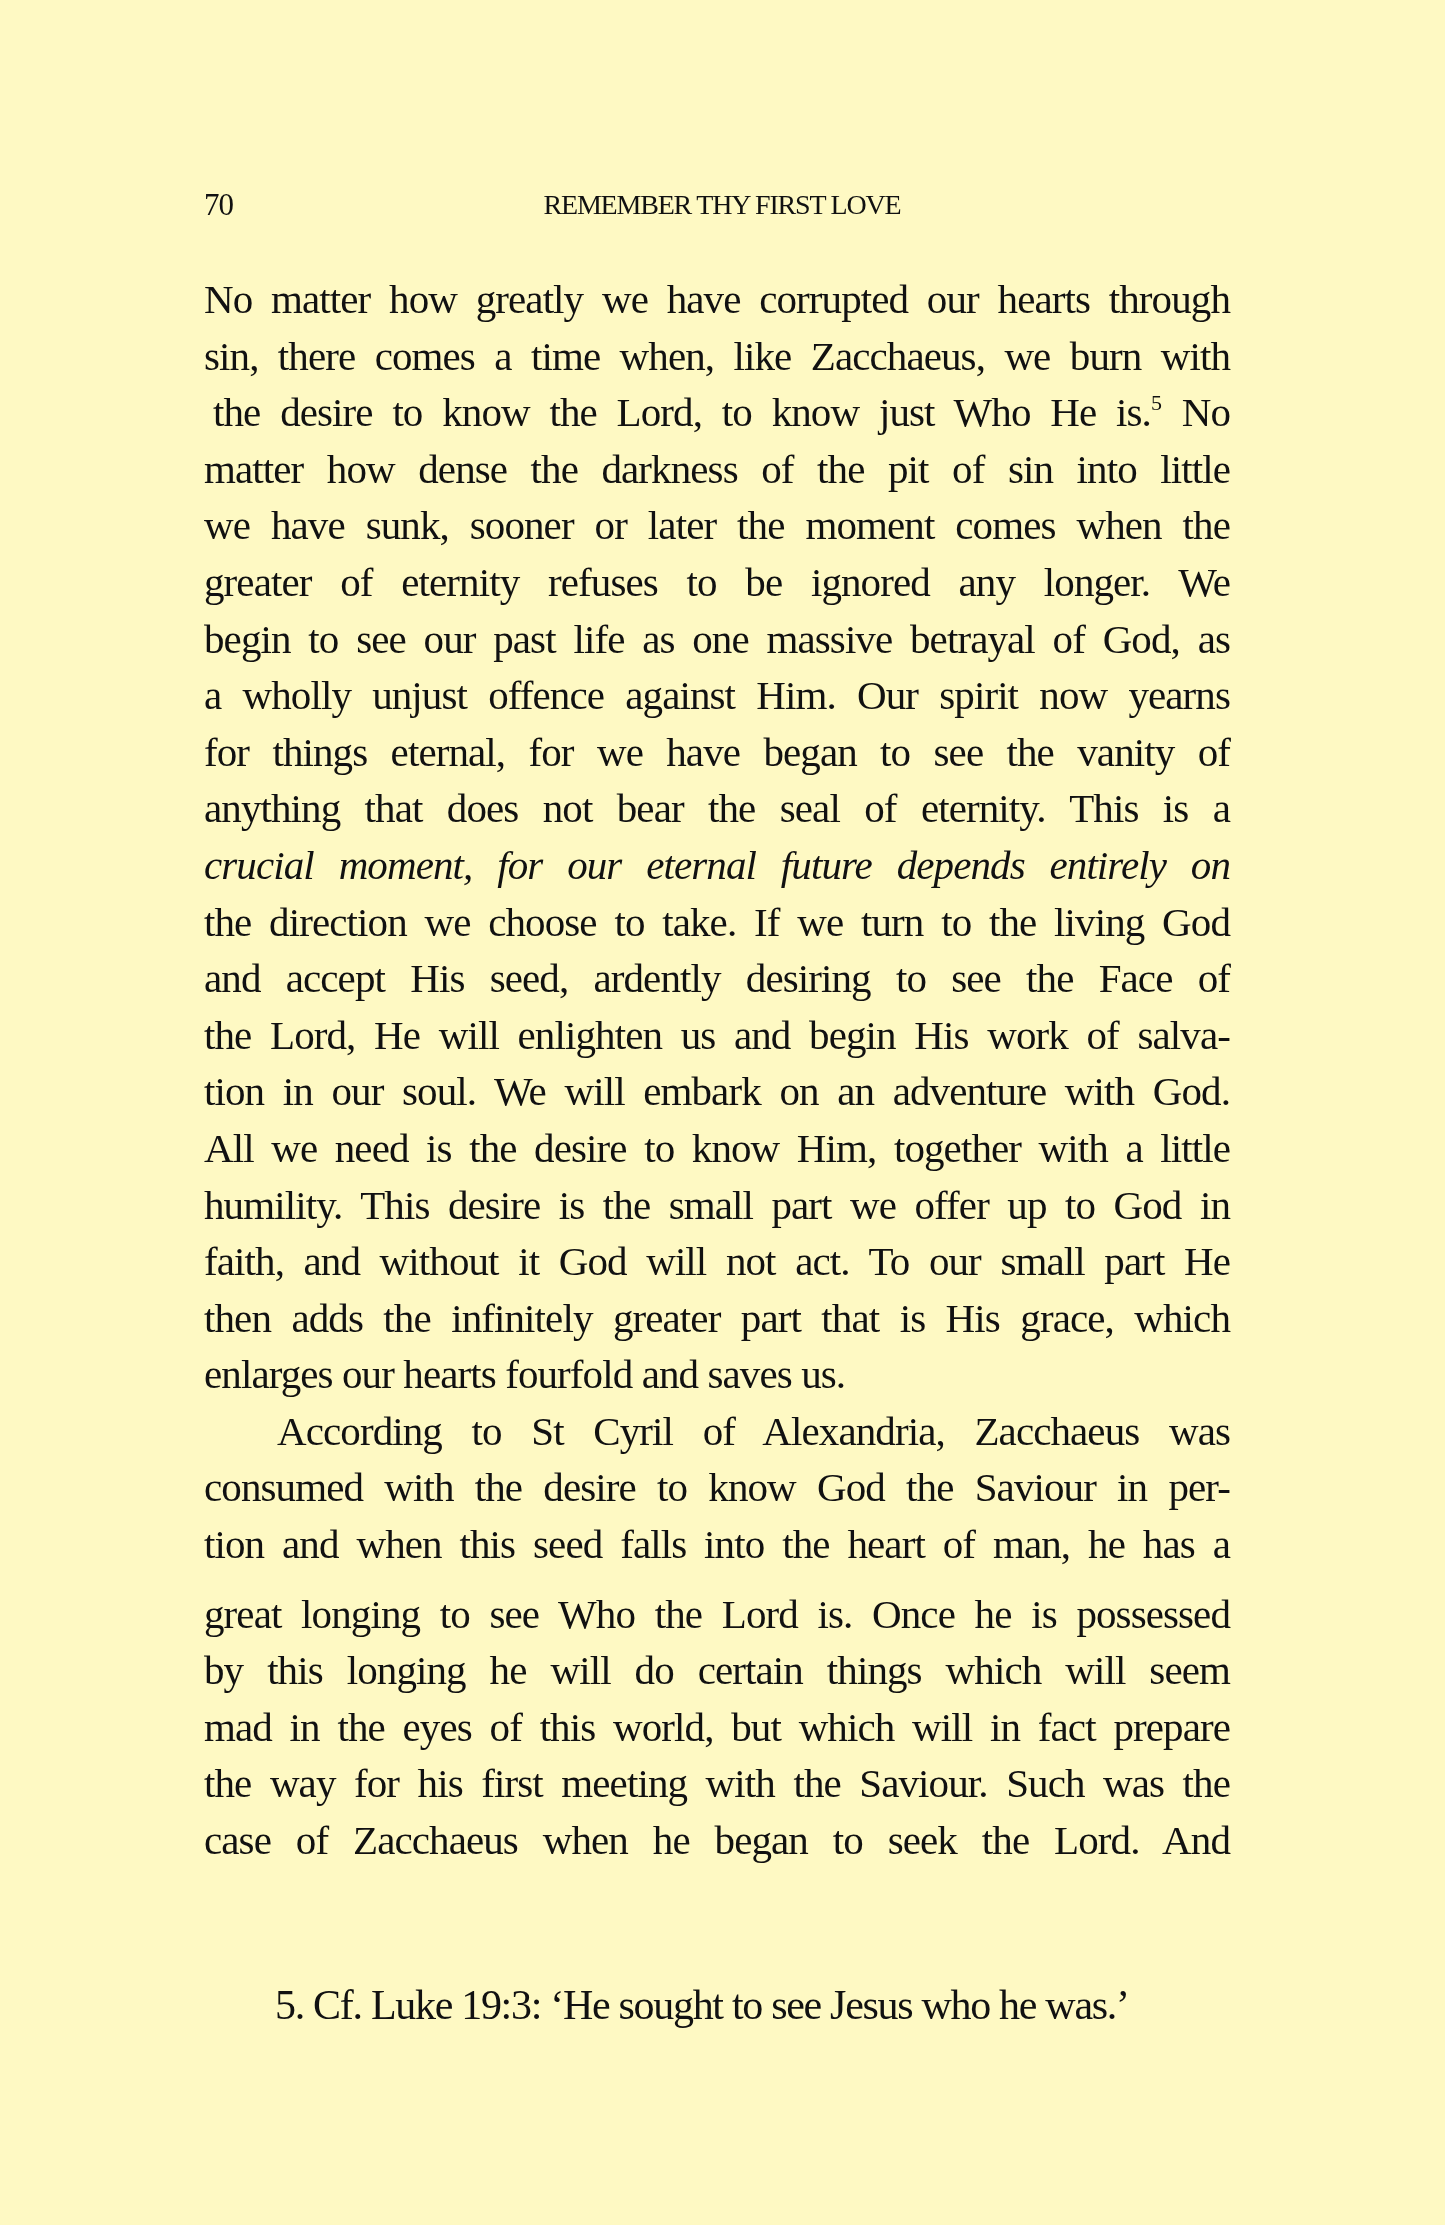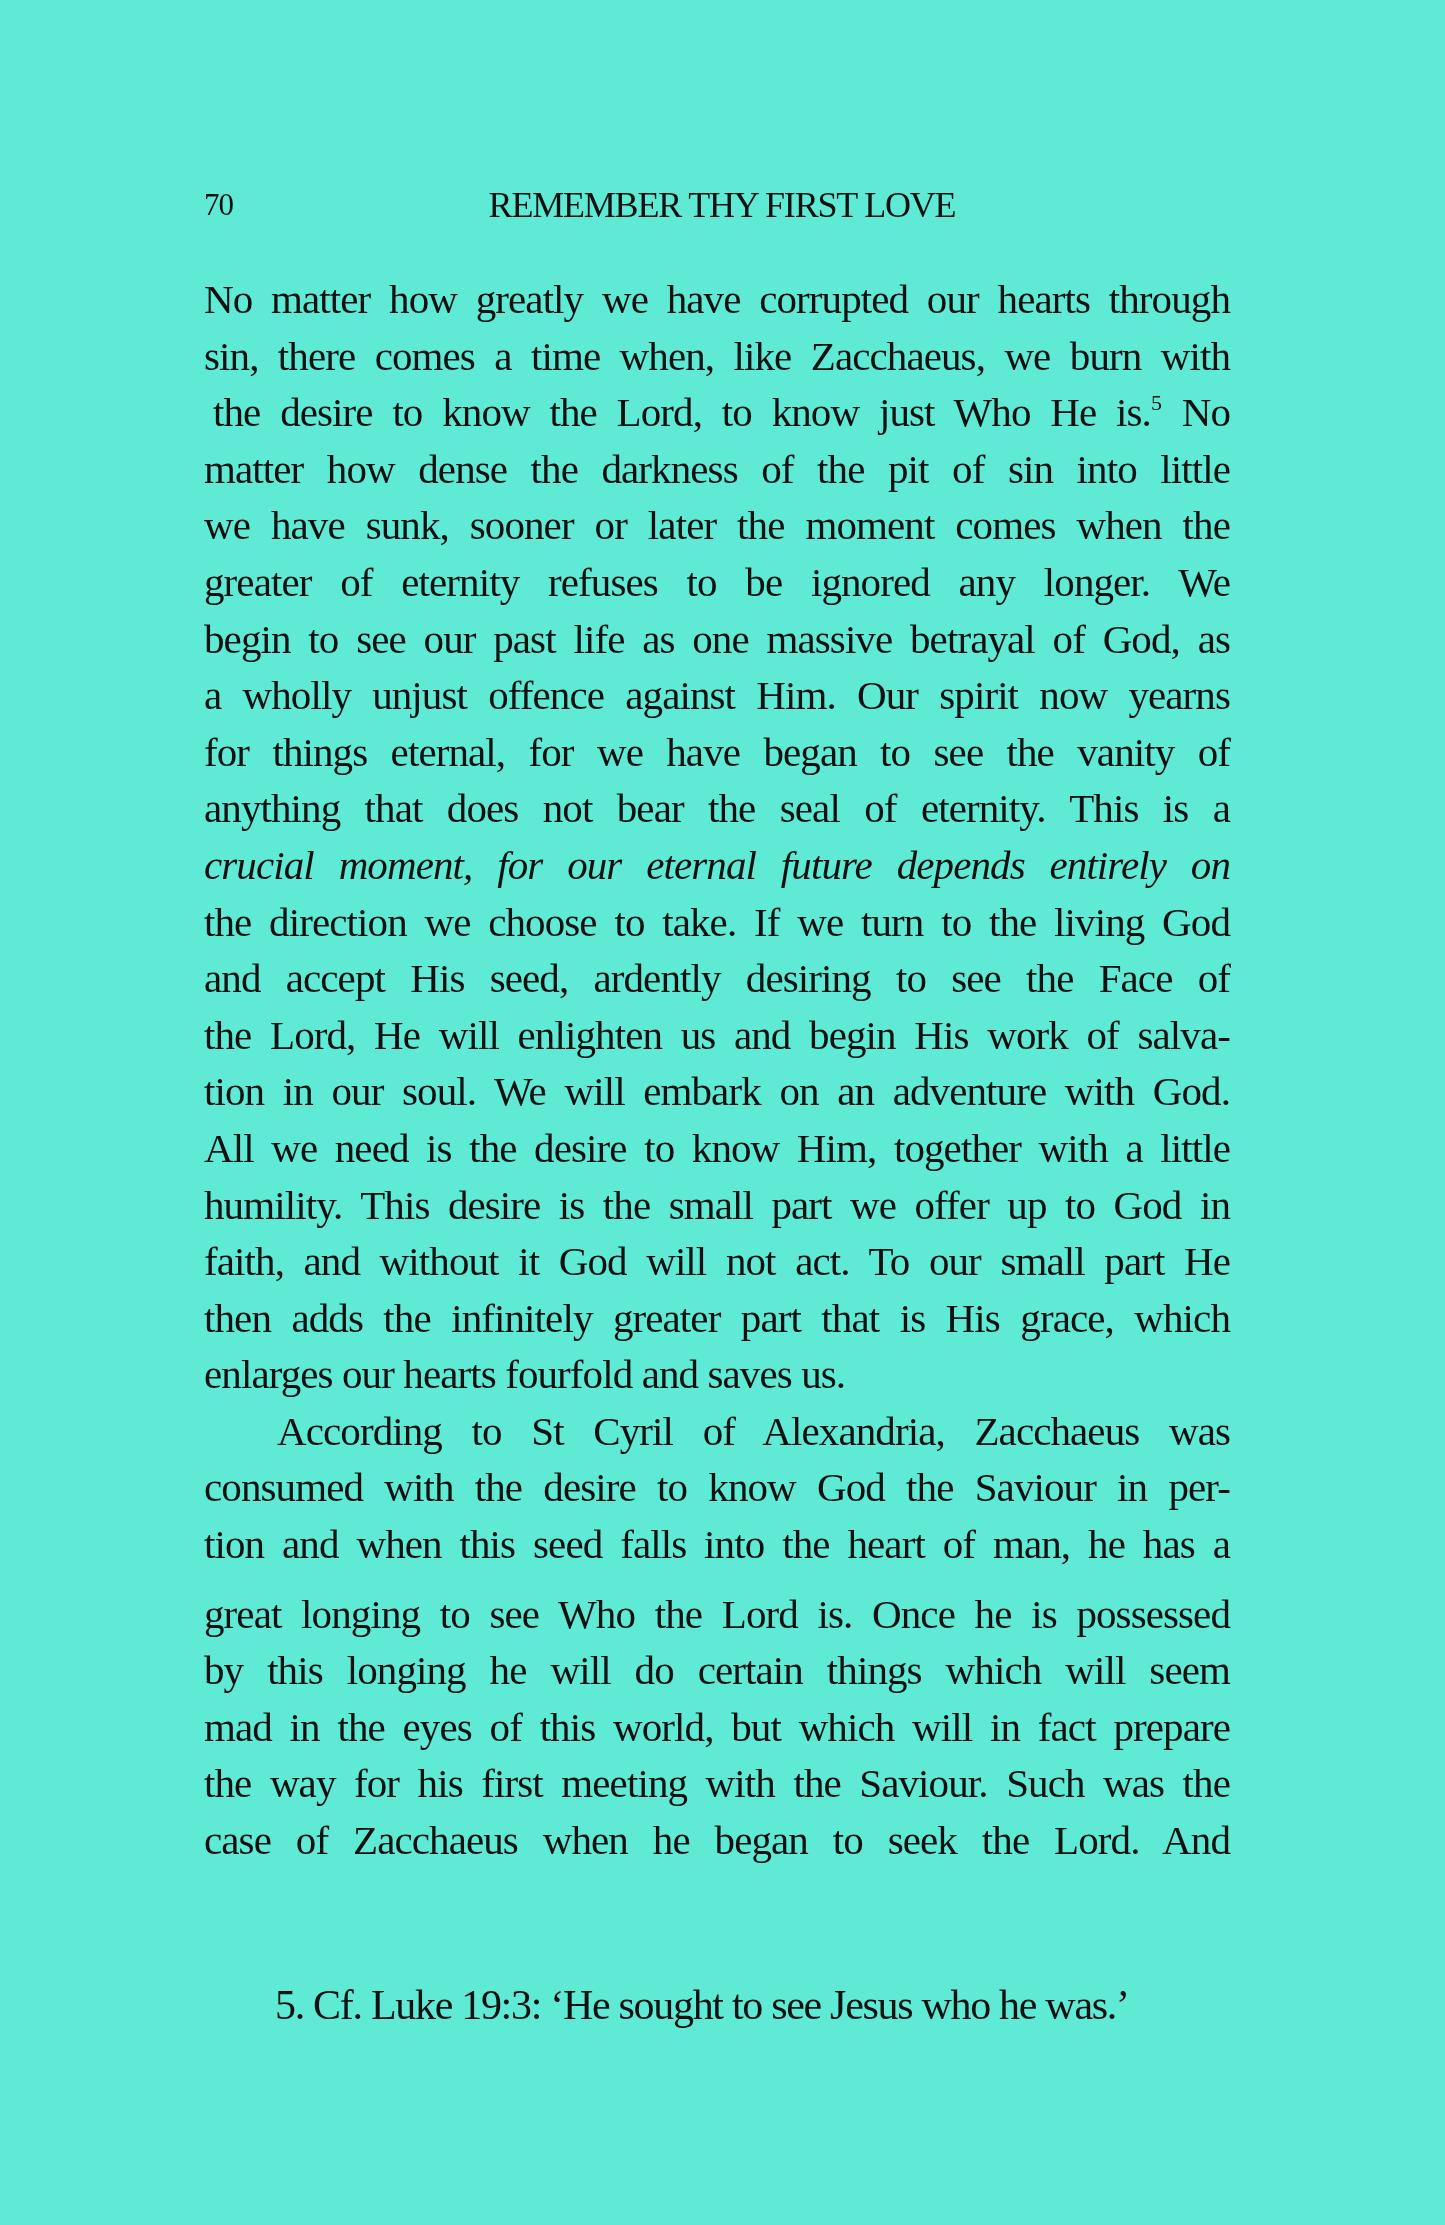--- a/index.html
+++ b/index.html
@@ -1,22 +1,22 @@
 <!DOCTYPE html>
 <html><head>
 <meta charset="utf-8">
 <style>
   html, body { margin: 0; padding: 0; background: #ffffff; }
   body { width: 1445px; height: 2225px; position: relative; overflow: hidden;
          font-family: "Liberation Serif", "DejaVu Serif", serif; color: #111111; }
-  .page { position: absolute; left: 0; top: 0; width: 1445px; height: 2225px; background: #5eead4; }
+  .page { position: absolute; left: 0; top: 0; width: 1445px; height: 2225px; background: #fef9c3; }
   .running-head { position: absolute; left: 204px; top: 188px; width: 1026px; height: 34px; }
   .folio { position: absolute; left: 0; top: 0; font-size: 31px; line-height: 34px; letter-spacing: -1px; }
   .running-title { position: absolute; left: 0; width: 1026px; top: 0; text-align: center;
-                   font-size: 36px; line-height: 34px; letter-spacing: -1.2px; padding-left: 10px; box-sizing: border-box; }
+                   font-size: 28px; line-height: 34px; letter-spacing: -1.2px; padding-left: 10px; box-sizing: border-box; }
   .body-text { position: absolute; left: 204px; top: 271px; width: 1026px; }
   .line { font-size: 41px; line-height: 56.6px; height: 56.6px; white-space: nowrap;
           text-align: justify; text-align-last: justify; letter-spacing: -0.9px; word-spacing: 0px; overflow: visible; }
   .line.last { text-align-last: left; }
   .line.indent { padding-left: 73px; }
   .line.justified { white-space: normal; }
   sup.fn-ref { font-size: 22px; line-height: 0; vertical-align: 16px; letter-spacing: 0; }
   .footnote { position: absolute; left: 275px; top: 1986px; font-size: 42px; line-height: 38px;
               letter-spacing: -1.3px; white-space: nowrap; }
 </style>

